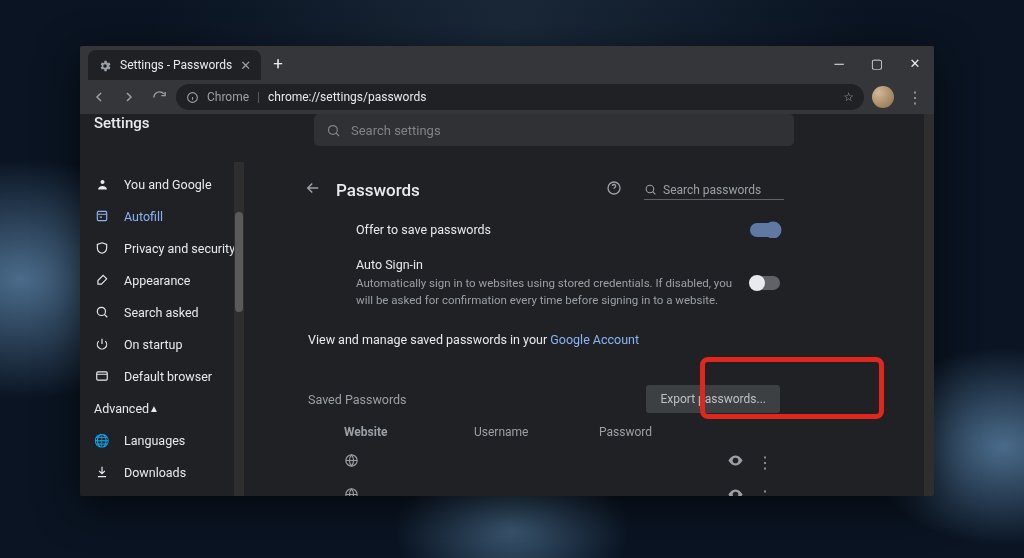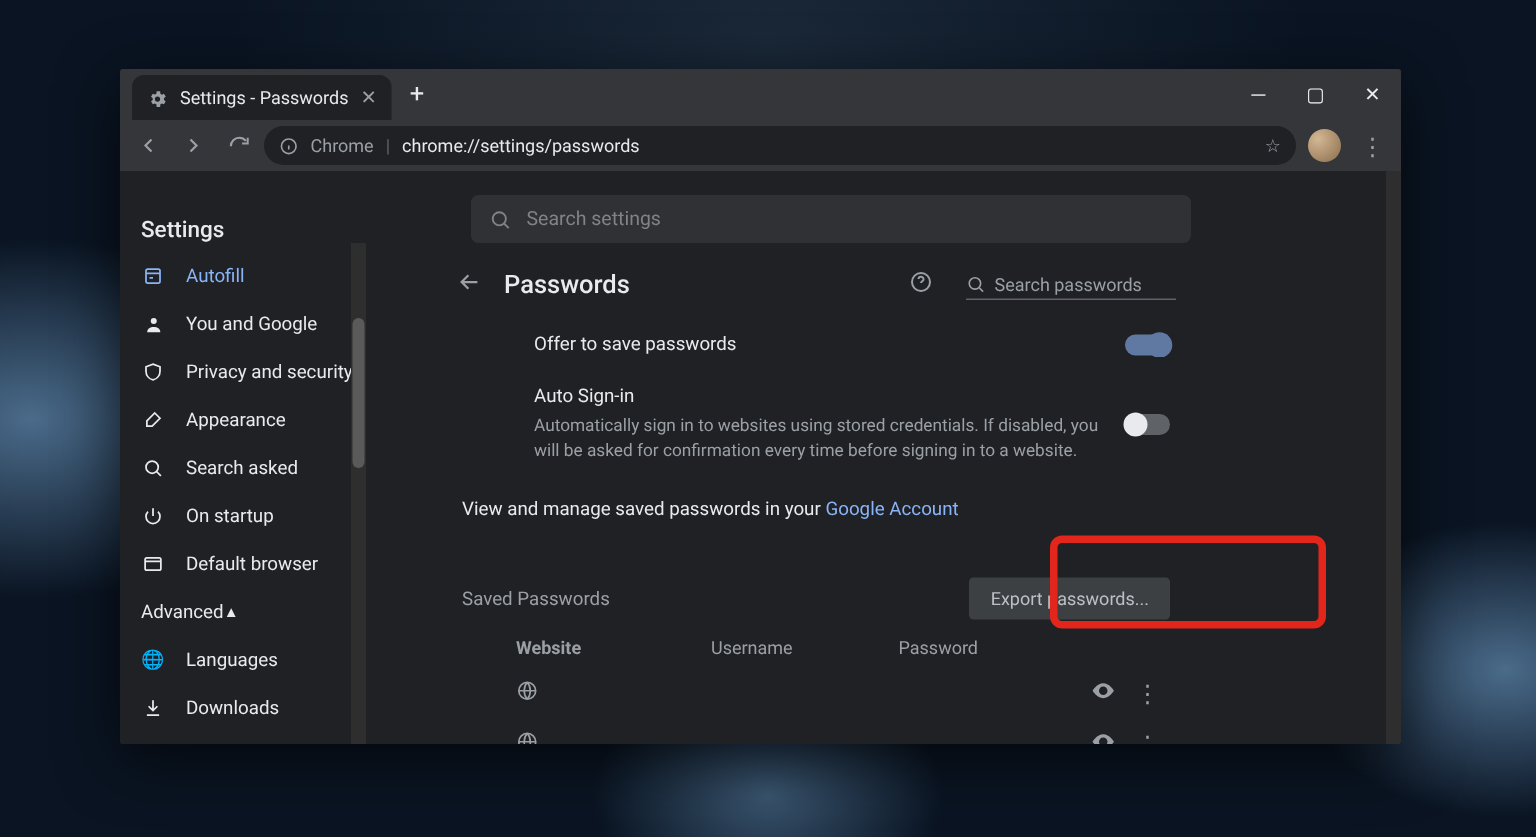--- a/index.html
+++ b/index.html
@@ -29,21 +29,21 @@
 .addrrow { height:34px; background:#35363a; display:flex; align-items:center; padding:0 6px; gap:4px; }
 .navbtn { width:26px; height:26px; display:flex; align-items:center; justify-content:center; color:#9aa0a6; cursor:pointer; }
 .addr { flex:1; height:26px; background:#202124; border-radius:13px; display:flex; align-items:center; padding:0 10px; gap:8px; color:#9aa0a6; font-size:12px; }
 .addr .scheme { color:#9aa0a6; }
 .addr .path { color:#e8eaed; }
 .addr .star { margin-left:auto; color:#9aa0a6; }
 .avatar { width:22px; height:22px; border-radius:50%; background:radial-gradient(circle at 30% 30%,#d4b896,#8a6d4a); margin:0 4px; }
 
 .content { flex:1; display:flex; background:#202124; overflow:hidden; position:relative; }
 
-.settings-header { position:absolute; top:0; left:0; right:0; height:48px; display:flex; align-items:flex-end; padding-left:14px; z-index:3; }
+.settings-header { position:absolute; top:0; left:0; right:0; height:48px; display:flex; align-items:flex-start; padding-left:14px; z-index:3; }
 .settings-title { color:#e8eaed; font-size:15px; font-weight:500; width:140px; }
 .searchbar { margin-left:80px; width:480px; height:32px; background:#303134; border-radius:5px; display:flex; align-items:center; padding:0 12px; gap:10px; color:#808386; font-size:13px; }
 
 .sidebar { width:164px; padding-top:54px; background:#202124; height:100%; overflow:hidden; position:relative; }
 .side-scroll { position:absolute; right:0; top:48px; bottom:0; width:10px; background:#2e2e2e; }
 .side-thumb { position:absolute; right:1px; top:50px; width:8px; height:100px; background:#5a5a5a; border-radius:4px; }
 .menu-item { height:32px; display:flex; align-items:center; padding-left:14px; gap:14px; color:#9aa0a6; font-size:12.5px; cursor:pointer; }
 .menu-item .ic { width:16px; display:flex; justify-content:center; }
 .menu-item.active { color:#8ab4f8; }
 .menu-item.label { color:#e8eaed; }
@@ -148,37 +148,37 @@
       <div class="searchbar">
         <svg width="15" height="15" viewBox="0 0 24 24" fill="none" stroke="currentColor" stroke-width="2">
             <circle cx="11" cy="11" r="7"></circle>
             <path d="M21 21l-5-5"></path>
           </svg>
         <span>Search settings</span>
       </div>
     </div>
 
     <div class="sidebar">
-      <div class="menu-item active">
-        <span class="ic">
-            <svg width="14" height="14" viewBox="0 0 24 24" fill="none" stroke="currentColor" stroke-width="2">
-              <rect x="4" y="4" width="16" height="16" rx="2"></rect>
-              <path d="M4 9h16M8 14h4"></path>
-            </svg>
-          </span>
-        <span>Autofill</span>
-      </div>
       <div class="menu-item label">
         <span class="ic">
             <svg width="15" height="15" viewBox="0 0 24 24" fill="currentColor">
               <circle cx="12" cy="8" r="3.2"></circle>
               <path d="M5 20c0-3.5 3.1-5.5 7-5.5s7 2 7 5.5"></path>
             </svg>
           </span>
         <span>You and Google</span>
+      </div>
+      <div class="menu-item active">
+        <span class="ic">
+            <svg width="14" height="14" viewBox="0 0 24 24" fill="none" stroke="currentColor" stroke-width="2">
+              <rect x="4" y="4" width="16" height="16" rx="2"></rect>
+              <path d="M4 9h16M8 14h4"></path>
+            </svg>
+          </span>
+        <span>Autofill</span>
       </div>
       <div class="menu-item label">
         <span class="ic">
             <svg width="14" height="14" viewBox="0 0 24 24" fill="none" stroke="currentColor" stroke-width="2">
               <path d="M12 3l8 3v5c0 5-3.4 9-8 10-4.6-1-8-5-8-10V6z"></path>
             </svg>
           </span>
         <span>Privacy and security</span>
       </div>
       <div class="menu-item label">

